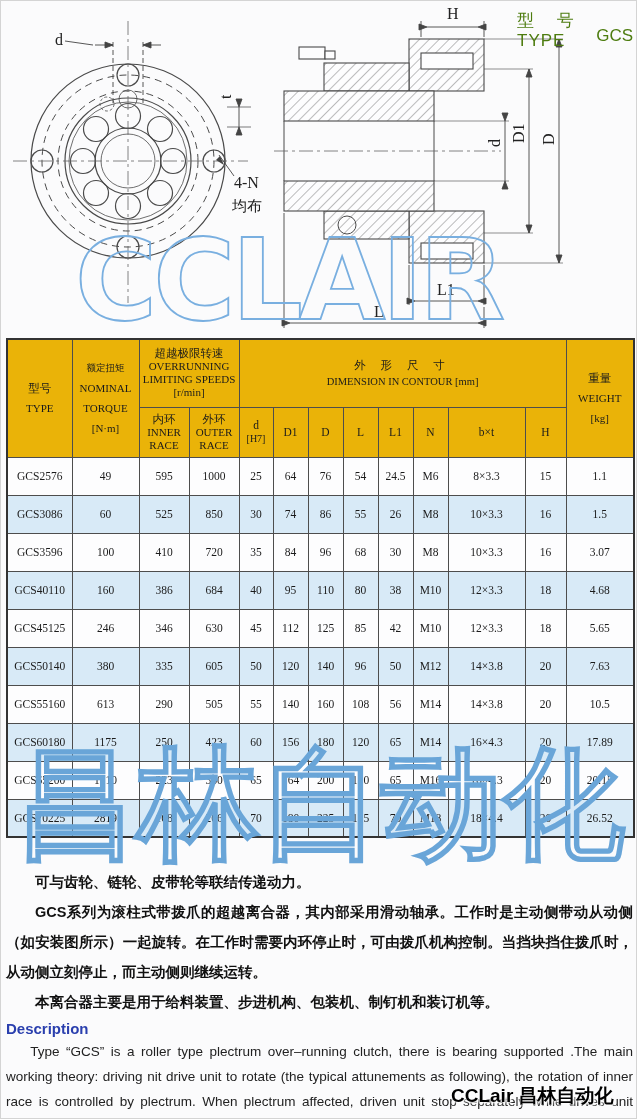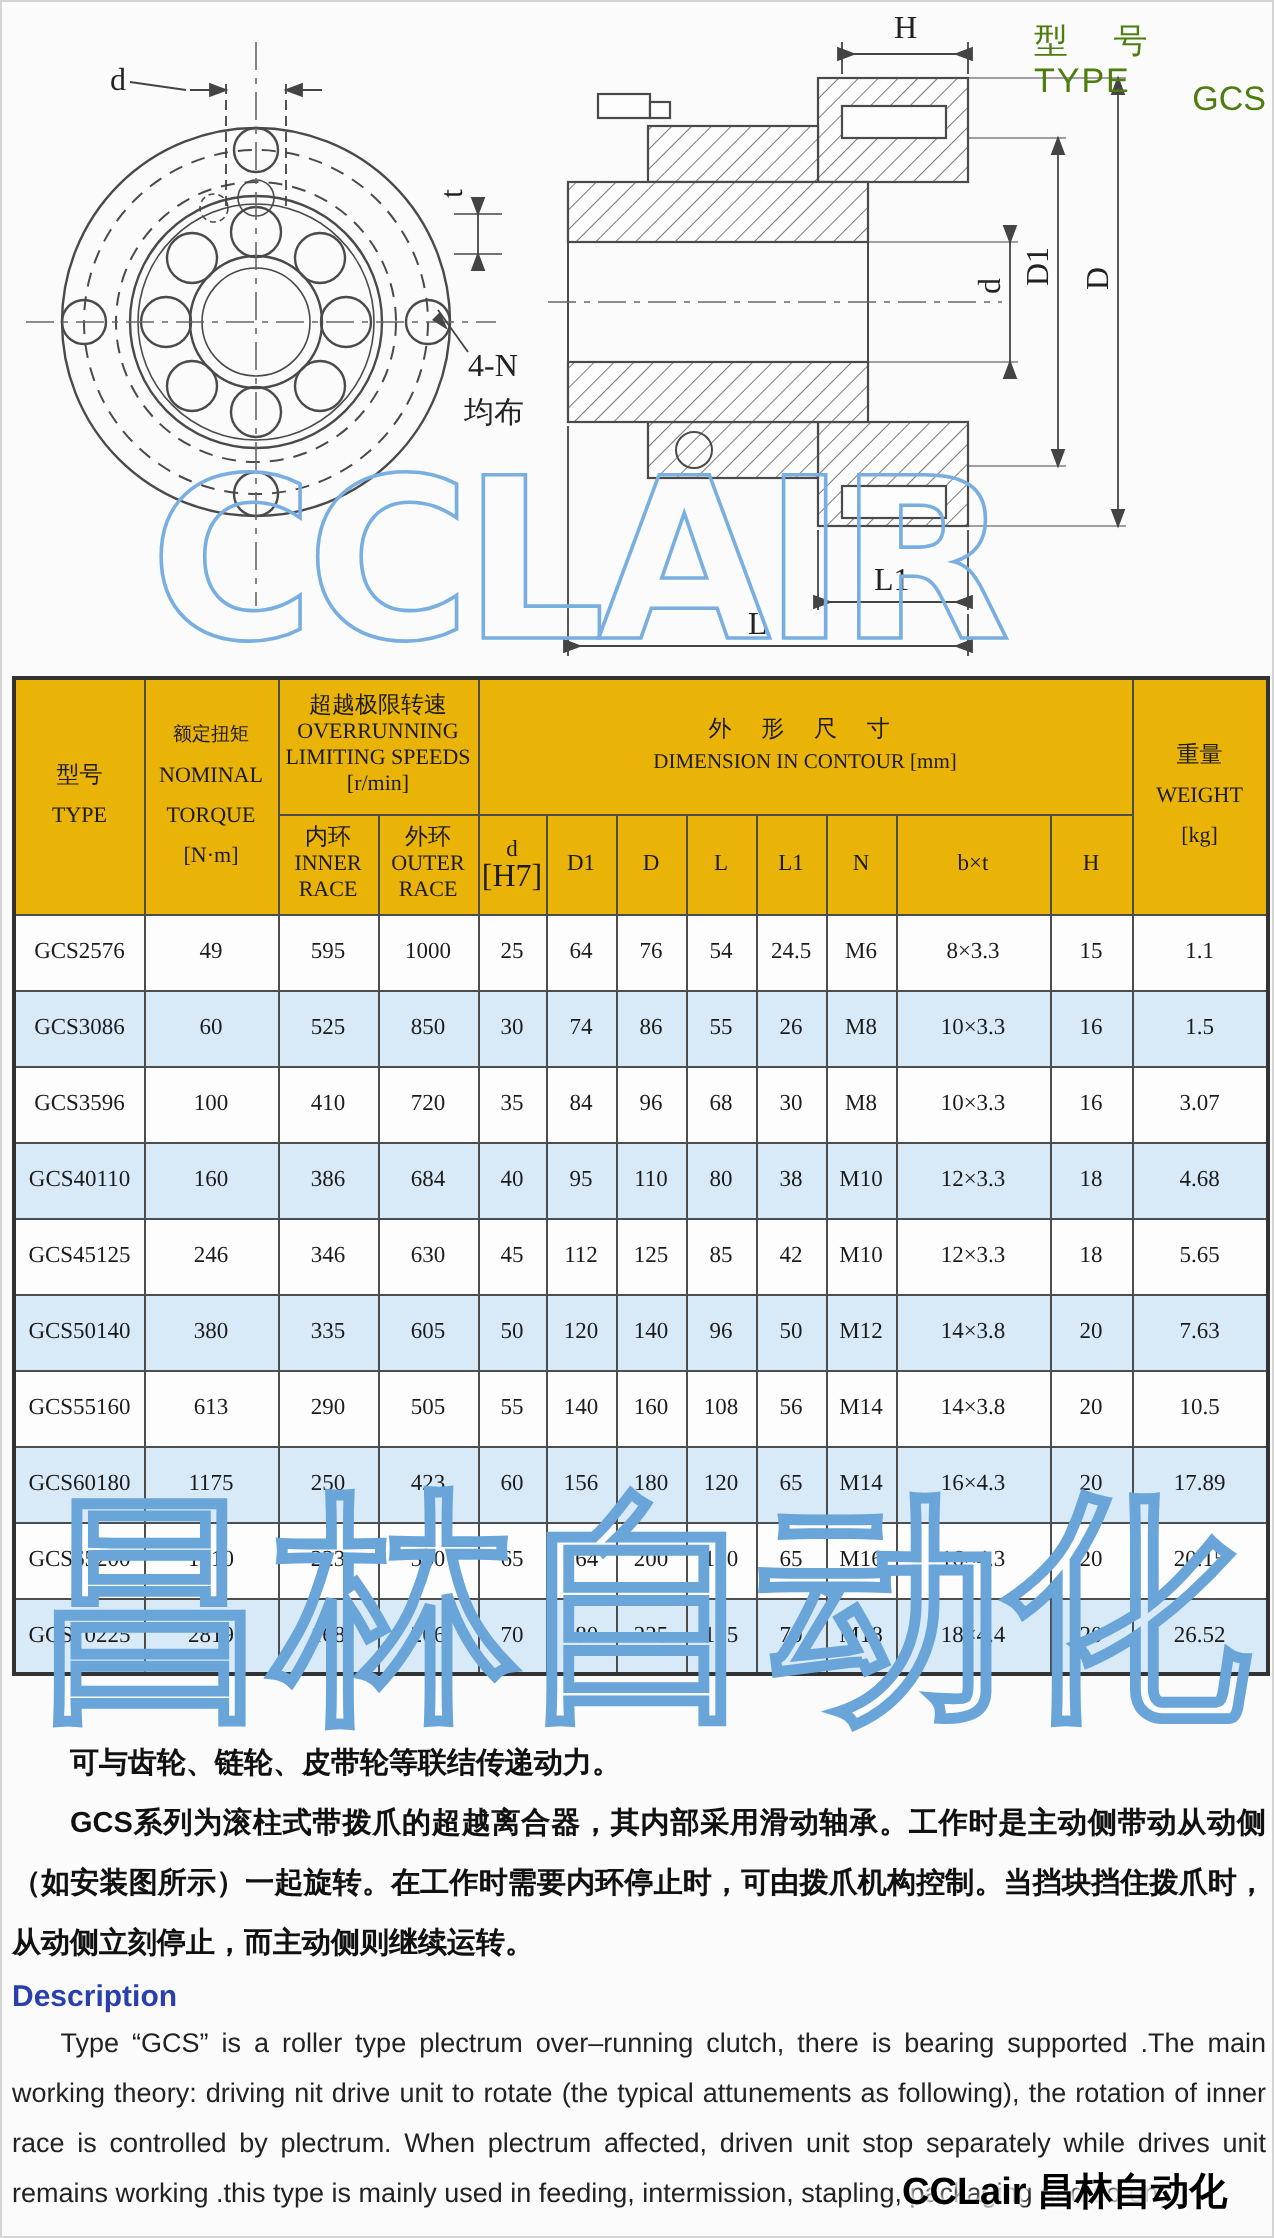--- a/index.html
+++ b/index.html
@@ -5,21 +5,21 @@
   html,body { margin:0; padding:0; background:#ffffff; }
   .page {
     position:relative; width:637px; height:1119px;
     background:#fbfbfc; border:1px solid #d4d4d4; box-sizing:border-box;
     overflow:hidden; font-family:"Liberation Sans", sans-serif;
   }
   
   .type-block { position:absolute; top:10px; left:516px; width:116px; color:#4d7c0f; font-weight:normal; }
   .type-cn { font-size:17px; letter-spacing:9px; line-height:20px; }
   .type-en { font-size:17px; letter-spacing:1px; line-height:20px; }
-  .type-model { position:absolute; right:0; top:29px; font-size:17px; }
+  .type-model { position:absolute; right:0; top:15px; font-size:17px; }
   
   .drawing-area { position:absolute; left:0; top:0; width:637px; height:335px; }
   svg text.dim { font-family:"Liberation Serif", serif; font-size:16px; fill:#222; }
   svg text.dim-cn { font-family:"Liberation Sans", sans-serif; font-size:15px; fill:#222; }
   .wm-svg { position:absolute; pointer-events:none; }
   
   table.spec-table {
     position:absolute; left:5px; top:337px; width:627px;
     border-collapse:collapse; table-layout:fixed; background:#fdfdfe;
     border:2px solid #333;
@@ -247,21 +247,21 @@
           <div class="en">INNER</div>
           <div class="en">RACE</div>
         </th>
         <th>
           <div>外环</div>
           <div class="en">OUTER</div>
           <div class="en">RACE</div>
         </th>
         <th>
           <div>d</div>
-          <div style="font-size:16px">[H7]</div>
+          <div style="font-size:10px">[H7]</div>
         </th>
         <th>D1</th>
         <th>D</th>
         <th>L</th>
         <th>L1</th>
         <th>N</th>
         <th>b×t</th>
         <th>H</th>
       </tr>
     </thead>
@@ -419,19 +419,20 @@
       </tbody>
   </table>
 
   <svg class="wm-svg" width="620" height="140" viewBox="0 0 620 140" style="left:12px;top:733px;">
     <text x="2" y="112" font-family="DejaVu Sans, sans-serif" font-size="122" font-weight="bold" fill="none" stroke="#69a5d8" stroke-width="1.6" letter-spacing="0">昌林自动化</text>
   </svg>
 
   <div class="text-section">
     <p class="cn-p">可与齿轮、链轮、皮带轮等联结传递动力。</p>
     <p class="cn-p">GCS系列为滚柱式带拨爪的超越离合器，其内部采用滑动轴承。工作时是主动侧带动从动侧（如安装图所示）一起旋转。在工作时需要内环停止时，可由拨爪机构控制。当挡块挡住拨爪时，从动侧立刻停止，而主动侧则继续运转。</p>
+    <p class="cn-p">本离合器主要是用于给料装置、步进机构、包装机、制钉机和装订机等。</p>
     <div class="desc-heading">Description</div>
     <p class="en-p">Type “GCS” is a roller type plectrum over–running clutch, there is bearing supported .The main working theory: driving nit drive unit to rotate (the typical attunements as following), the rotation of inner race is controlled by plectrum. When plectrum affected, driven unit stop separately while drives unit remains working .this type is mainly used in feeding, intermission, stapling, packaging and so on.</p>
   </div>
 
   <div class="footer-mark">CCLair 昌林自动化</div>
 
 </div>
 
 </body></html>

